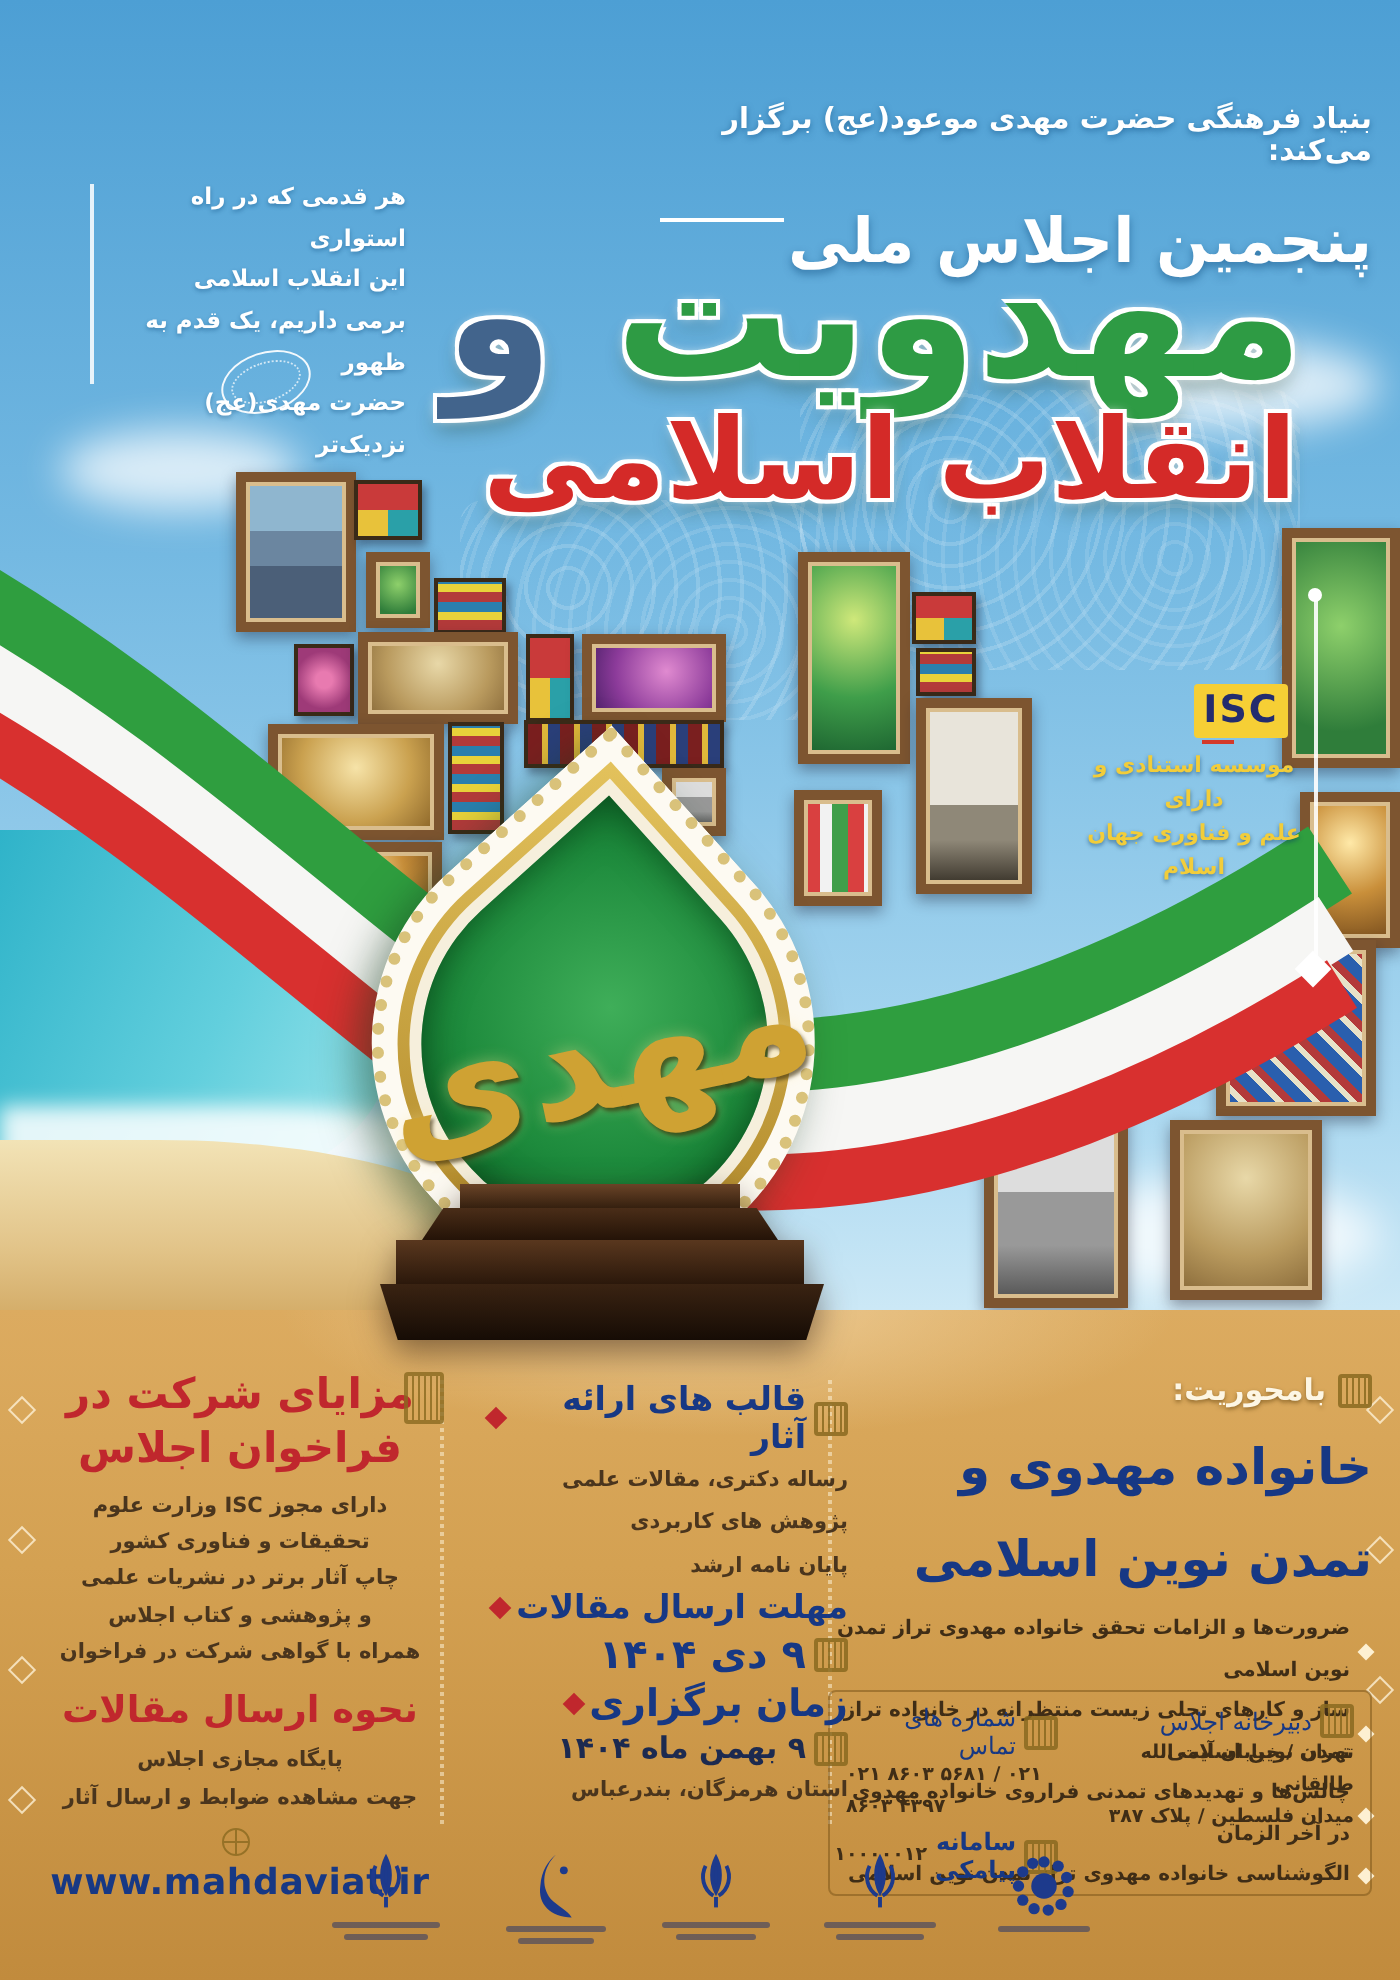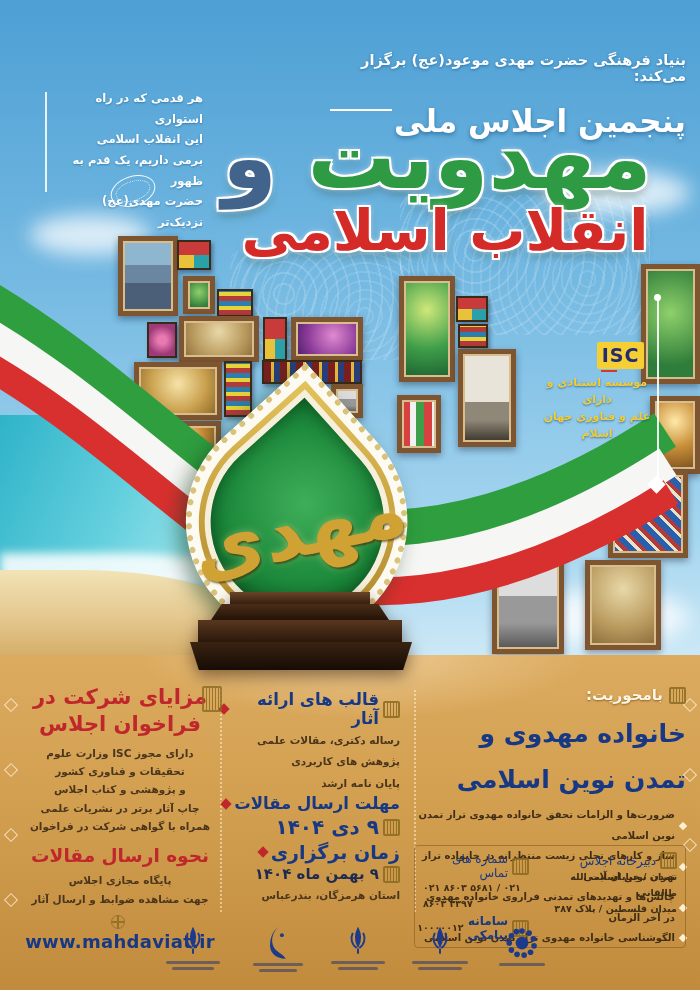--- a/index.html
+++ b/index.html
@@ -120,21 +120,21 @@
 
   .contact { right:14px; top:845px; width:272px; border:1px solid rgba(125,88,28,.55); border-radius:4px;
              padding:6px 8px 5px; display:flex; gap:8px; }
   .contact h2 { font-size:12px; font-weight:normal; }
   .contact .small { font-size:9.5px; font-weight:bold; color:#3f2d16; line-height:1.7; }
   .c-right { width:142px; } .c-left { width:106px; }
   .hrow { display:flex; align-items:center; gap:4px; }
   .ltr { direction:ltr; unicode-bidi:embed; display:inline-block; }
 
   
-  .mid { right:300px; top:688px; width:180px; text-align:right; }
+  .mid { right:276px; top:688px; width:180px; text-align:right; }
   .mid .hrow { margin-top:2px; }
   .mid h2 { font-size:16.5px; font-weight:bold; }
   .mid .small { font-size:10.5px; font-weight:bold; color:#4a351d; line-height:1.75; margin-top:3px; }
   .mid .date-big { font-size:20px; font-weight:bold;text-align:center; }
   .sp { margin-top:9px;text-align:right; }
 
   
   .leftcol { left:22px; top:684px; width:196px; text-align:center; }
   .leftcol h1 { font-size:21px; font-weight:bold; line-height:1.3; }
   .leftcol h2 { font-size:18.5px; font-weight:bold; margin-top:10px; }
@@ -329,22 +329,22 @@
     </div>
     <div class="small">استان هرمزگان، بندرعباس</div>
   </div>
 
   <div class="col leftcol">
     <div class="orn-stamp"></div>
     <h1 class="red">مزایای شرکت در</h1>
     <h1 class="red">فراخوان اجلاس</h1>
     <div class="small">دارای مجوز ISC وزارت علوم</div>
     <div class="small" style="margin-top:0;">تحقیقات و فناوری کشور</div>
+    <div class="small" style="margin-top:0;">چاپ آثار برتر در نشریات علمی</div>
     <div class="small" style="margin-top:0;">و پژوهشی و کتاب اجلاس</div>
-    <div class="small" style="margin-top:0;">چاپ آثار برتر در نشریات علمی</div>
     <div class="small" style="margin-top:0;">همراه با گواهی شرکت در فراخوان</div>
     <h2 class="red">نحوه ارسال مقالات</h2>
     <div class="small">پایگاه مجازی اجلاس</div>
     <div class="small" style="margin-top:0;">جهت مشاهده ضوابط و ارسال آثار</div>
     <div class="url"><span class="globe"></span><span class="ltr">www.mahdaviat.ir</span></div>
   </div>
 
   <div class="logos">
     <div class="logo" style="left:193px;">
       <svg width="26" height="32" viewBox="0 0 40 48">

